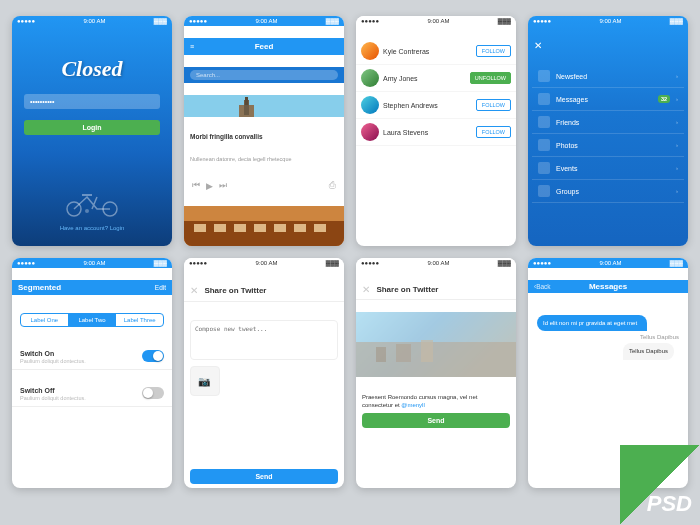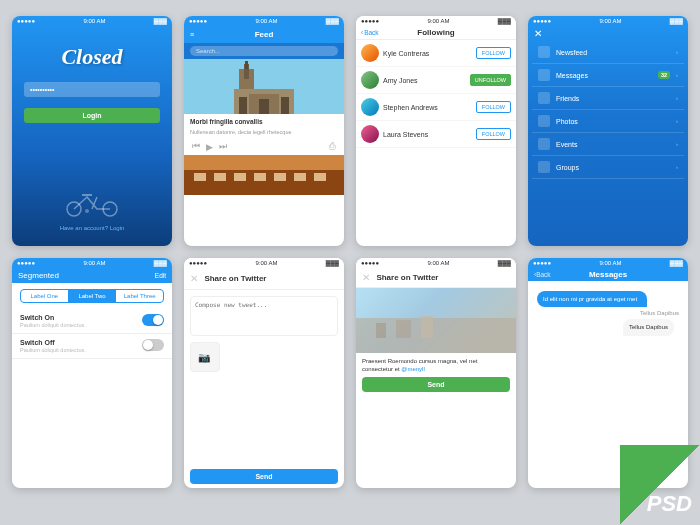--- a/index.html
+++ b/index.html
@@ -22,20 +22,21 @@
     }
 
     .phone {
       background: #fff;
       border-radius: 8px;
       overflow: hidden;
       box-shadow: 0 2px 8px rgba(0,0,0,0.18);
       display: flex;
       flex-direction: column;
       font-size: 7px;
+      gap: 12px;
     }
 
     .status-bar {
       background: rgba(0,0,0,0.15);
       display: flex;
       justify-content: space-between;
       align-items: center;
       padding: 2px 5px;
       font-size: 6px;
       color: #fff;
@@ -280,21 +281,21 @@
     
     .phone-segmented {}
     .seg-header {
       background: #2196F3;
       padding: 3px 6px;
       display: flex;
       justify-content: space-between;
       align-items: center;
       color: #fff;
     }
-    .seg-title { font-size: 8px; font-weight: 400; }
+    .seg-title { font-size: 8px; font-weight: 700; }
     .seg-edit { font-size: 6.5px; }
     .seg-control {
       display: flex;
       border: 1px solid #2196F3;
       border-radius: 4px;
       margin: 6px 8px;
       overflow: hidden;
     }
     .seg-btn {
       flex: 1;
@@ -595,27 +596,20 @@
       </svg>
     </div>
   </div>
 
   <div class="phone phone-following">
     <div class="status-bar light">
       <span style="color:#333;">●●●●●</span>
       <span style="color:#333;">9:00 AM</span>
       <span style="color:#333;">▓▓▓</span>
     </div>
-    <div class="following-header">
-      <div class="following-back">
-        <span>‹</span>
-        <span>Back</span>
-      </div>
-      <div class="following-title">Following</div>
-    </div>
     <div class="following-list">
       <div class="following-item">
         <div class="following-avatar av1"></div>
         <div class="following-name">Kyle Contreras</div>
         <button class="follow-btn">FOLLOW</button>
       </div>
       <div class="following-item">
         <div class="following-avatar av2"></div>
         <div class="following-name">Amy Jones</div>
         <button class="unfollow-btn">UNFOLLOW</button>

